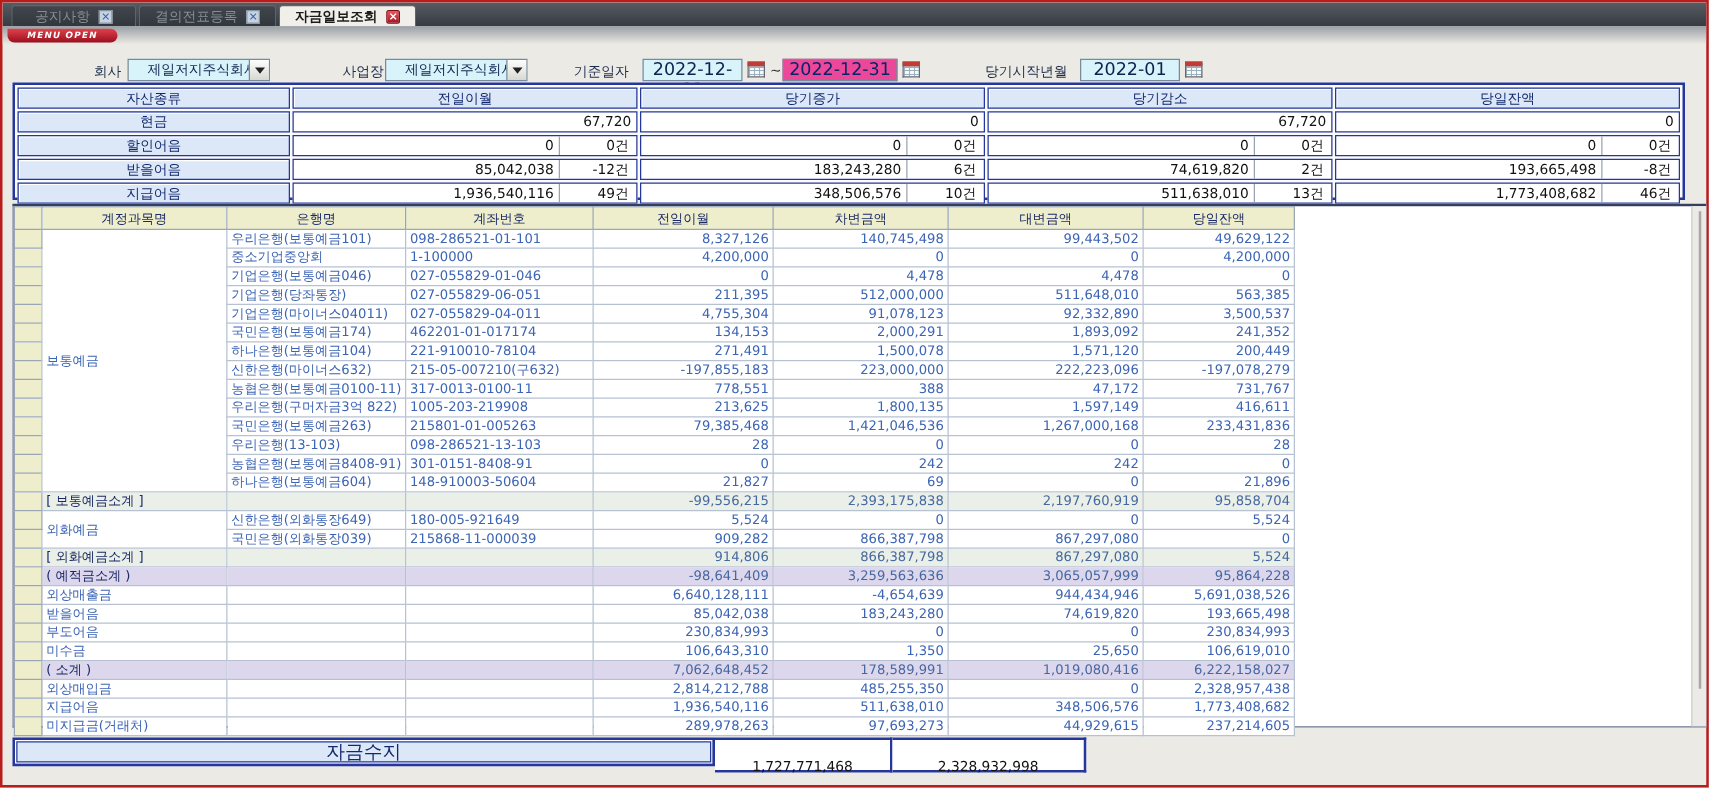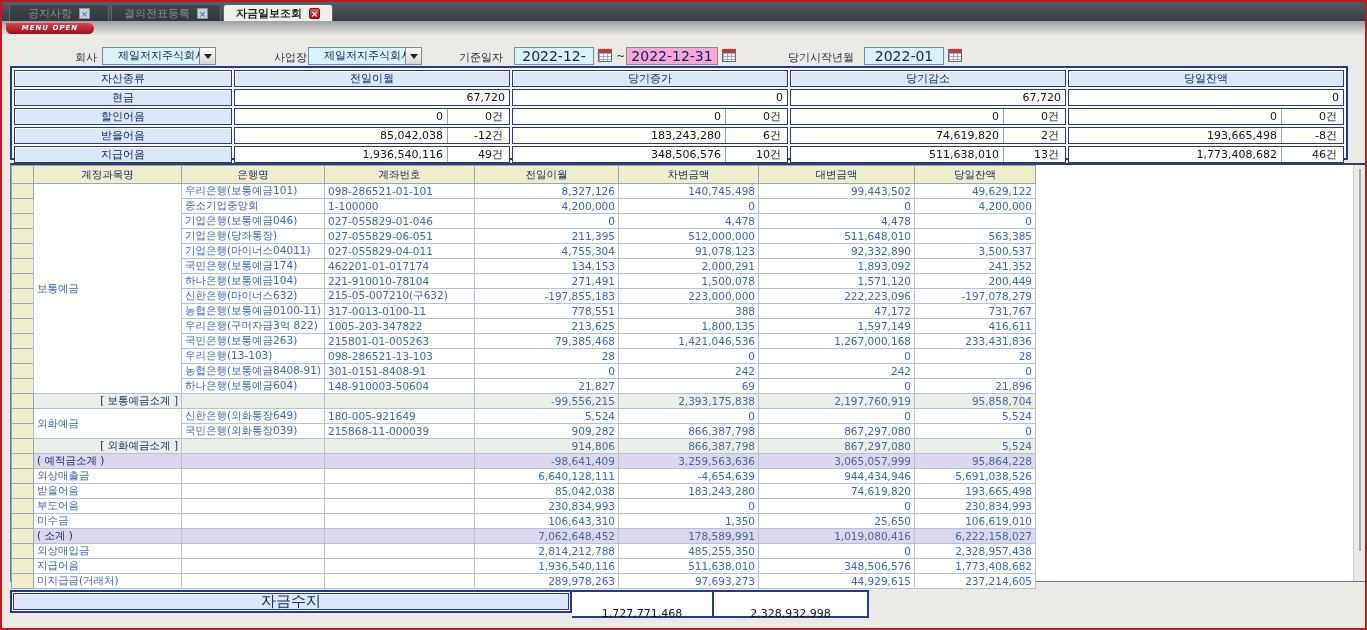--- a/index.html
+++ b/index.html
@@ -32,21 +32,21 @@
   
   .flabel { position:absolute; top:48px; height:14px; font-size:11px; color:#1c2b4a; white-space:nowrap; }
   .combo { position:absolute; top:45px; height:18px; display:flex; border:1px solid #7a8a99; background:#d9f3fb; }
   .combo .cval { flex:1; font-size:11px; color:#10224e; line-height:16px; padding:0 3px; white-space:nowrap; overflow:hidden;margin-left:12px; }
   .combo .carr { width:16px; background:linear-gradient(#fdfdfd,#d8d8d2); border-left:1px solid #7a8a99;
                  display:flex; align-items:center; justify-content:center; }
   .combo .carr span { width:0; height:0; border-left:4px solid transparent; border-right:4px solid transparent;
                       border-top:5px solid #222; }
   .datebox { position:absolute; top:45px; height:18px; border:1px solid #7a8a99; background:#d9f3fb;
              font-size:14px; color:#10224e; text-align:center; line-height:16px; }
-  .datebox.sel { background:#f9a8d4; color:#07246a; }
+  .datebox.sel { background:#ec4899; color:#07246a; }
   .cal { position:absolute; top:47px; width:14px; height:13px; border:1px solid #667; background-color:#f5faf5;
          border-top:4px solid #c23b34;
          background-image:repeating-linear-gradient(to right,#9ab0c0 0 1px,transparent 1px 4px),
                           repeating-linear-gradient(to bottom,#9ab0c0 0 1px,transparent 1px 3px); }
   .tilde { position:absolute; top:48px; font-size:11px; color:#333; }
 
   
   .sum-wrap { position:absolute; left:8px; top:64px; width:1338px; height:94px;
               border:2px solid #26379c; background:#fbfbf9; }
   table.sum { border-collapse:separate; border-spacing:2px 2px; width:100%; height:100%; table-layout:fixed; }
@@ -63,21 +63,21 @@
   .vscroll { position:absolute; right:0; top:0; bottom:0; width:12px; background:#eceae6; border-left:1px solid #cfcdc8; }
   .vscroll:after { content:""; position:absolute; left:5px; top:4px; bottom:30px; width:2px; background:#a9a9a4; }
   table.det { border-collapse:collapse; table-layout:fixed; width:1024px; height:416px; }
   table.det td { border:1px solid #b6c2d2; font-size:10.5px; padding:0 3px;
                  white-space:nowrap; overflow:hidden; background:#fff; }
   table.det tr.h td { background:#eeeecd; color:#1b2a66; text-align:center; height:18px; border-color:#9aa6b6; }
   table.det td.c0 { background:#eeeecd; border-color:#9aa6b6; }
   table.det td.num { text-align:right; color:#3c64b4; }
   table.det td.txt { text-align:left; color:#3c64b4; }
   table.det td.gcell { vertical-align:middle; color:#3c64b4; }
-  table.det tr.subtotal td:not(.c0) { background:#eaefe7; color:#1b2a66;text-align:right; }
+  table.det tr.subtotal td:not(.c0) { background:#eaefe7; color:#1b2a66; }
   table.det tr.subtotal td.num { color:#4668a0; }
   table.det tr.total td:not(.c0) { background:#dcd7ec; color:#1b2a66; }
   table.det tr.total td.num { color:#4668a0; }
 
   
   .footer { position:absolute; left:8px; top:588px; height:23px; display:flex; }
   .f-label { width:562px; background:#dce8f8; border:2px solid #26379c;
              box-shadow:inset 0 0 0 1px #ffffff, inset 0 0 0 2px #26379c;
              color:#13296e; font-size:15px; text-align:center; line-height:19px; }
   .f-cell { background:#fff; border:2px solid #26379c; border-left:none;
@@ -339,21 +339,21 @@
             <td class="txt">농협은행(보통예금0100-11)</td>
             <td class="txt">317-0013-0100-11</td>
             <td class="num">778,551</td>
             <td class="num">388</td>
             <td class="num">47,172</td>
             <td class="num">731,767</td>
           </tr>
           <tr class="bank">
             <td class="c0"></td>
             <td class="txt">우리은행(구머자금3억 822)</td>
-            <td class="txt">1005-203-347822</td>
+            <td class="txt">1005-203-219908</td>
             <td class="num">213,625</td>
             <td class="num">1,800,135</td>
             <td class="num">1,597,149</td>
             <td class="num">416,611</td>
           </tr>
           <tr class="bank">
             <td class="c0"></td>
             <td class="txt">국민은행(보통예금263)</td>
             <td class="txt">215801-01-005263</td>
             <td class="num">79,385,468</td>

